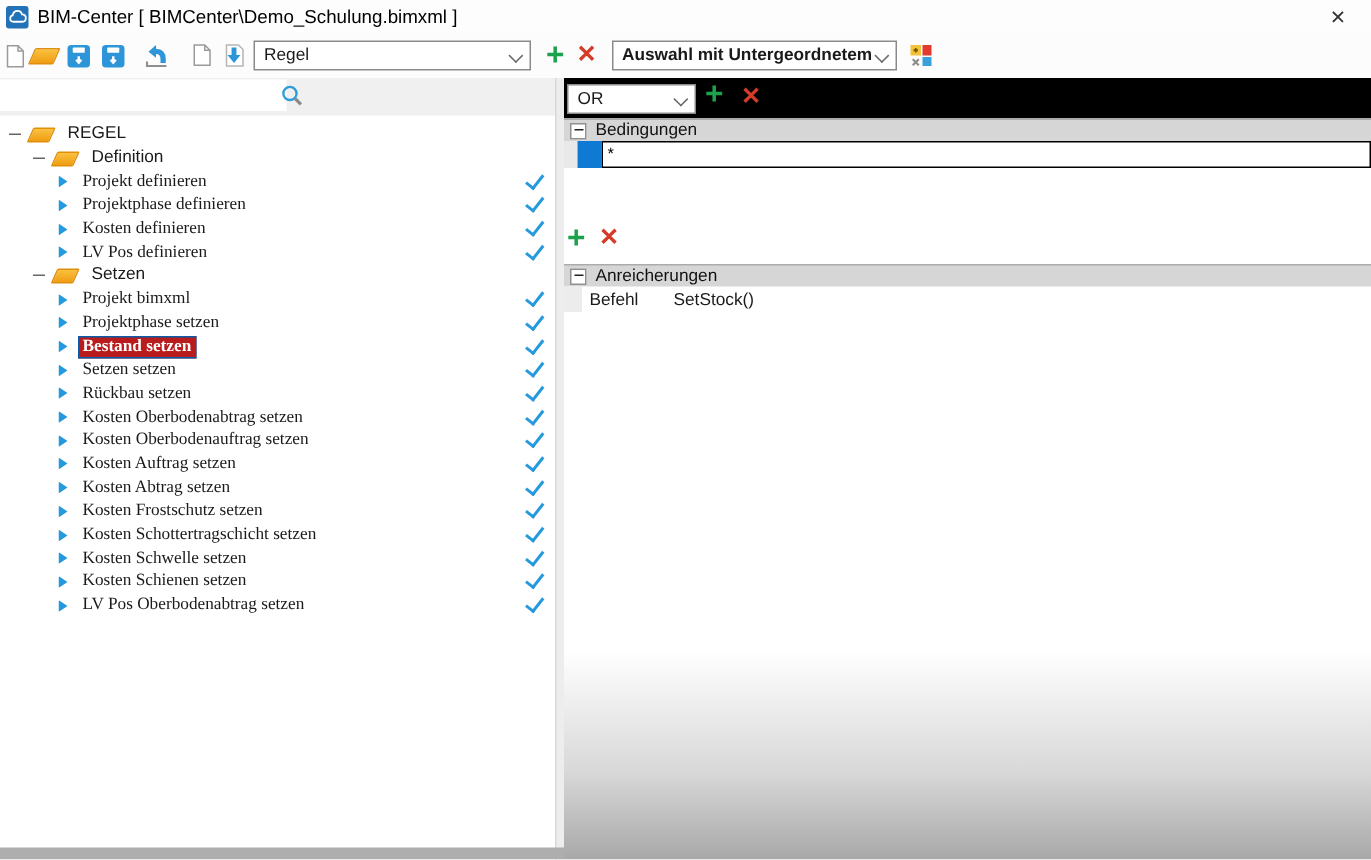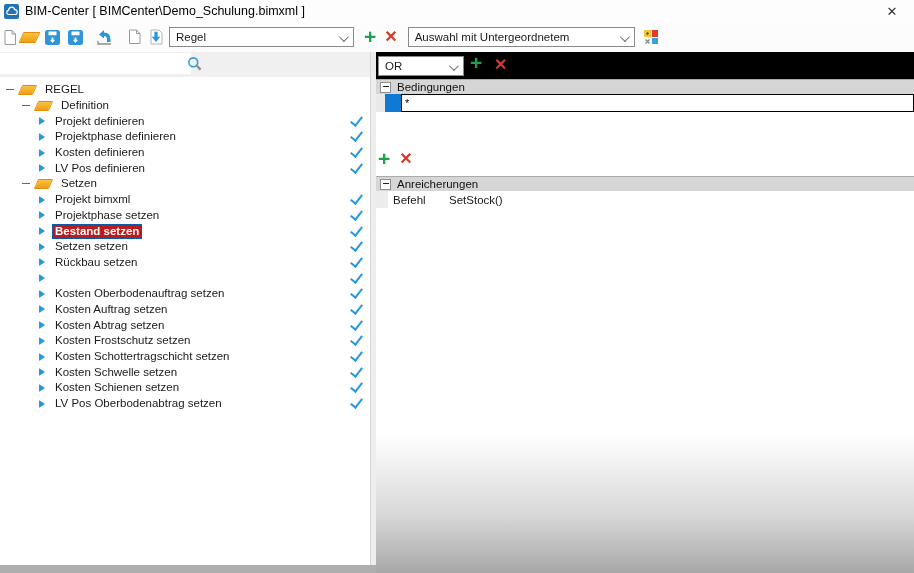--- a/index.html
+++ b/index.html
@@ -30,21 +30,21 @@
   .folder{width:15px;height:10px;background:linear-gradient(#fbc140,#ef9d13);
     transform:skewX(-24deg);border-radius:1px;border:1px solid #e08f0c;box-sizing:border-box;}
   
   #leftpanel{position:absolute;left:0;top:52px;width:370px;height:513px;background:#fff;}
   #searchstrip{position:absolute;left:0;top:0;width:370px;height:25px;background:#f0f0f0;}
   #searchinput{position:absolute;left:0;top:1px;width:183px;height:21px;border:none;outline:none;
     background:#fff;font-family:"Liberation Sans",sans-serif;font-size:11.5px;padding:0 4px;}
   #searchbtn{position:absolute;left:187px;top:4px;}
   #tree{position:absolute;left:0;top:30px;width:370px;}
   .trow{display:flex;align-items:center;height:15.7px;font-size:11.5px;}
-  .l0{padding-left:6px;} .l1{padding-left:22px;} .l2{padding-left:39px;}
+  .l0{padding-left:6px;} .l1{padding-left:22px;} .l2{padding-left:39px;font-family:Liberation Serif, serif;}
   .exp{width:8px;height:0;border-top:1.6px solid #666;margin-right:6px;flex:none;}
   .tri{width:0;height:0;border-left:6px solid #2599dd;border-top:4.5px solid transparent;
     border-bottom:4.5px solid transparent;margin-right:7px;flex:none;border-radius:1px;}
   .ficon{margin-right:7px;flex:none;}
   .tlabel{padding:0 3px;line-height:13px;white-space:nowrap;}
   .trow.selected .tlabel{background:#b91c1c;color:#fff;font-weight:bold;
     border:1px solid #0a5ca8;padding:0 2px;}
   .check{width:5px;height:10px;border-right:2.6px solid #2599dd;border-bottom:2.6px solid #2599dd;
     transform:rotate(38deg);margin-left:auto;margin-right:10px;margin-top:-3px;flex:none;}
   
@@ -138,21 +138,21 @@
         <path d="M3 1 h8 l3 3 v11 h-11 z" fill="#fff" stroke="#b5b5b5"></path>
         <path d="M9.5 2.5 v5.5 h3 l-4.8 6 -4.8 -6 h3 v-5.5 z" fill="#2e96d8" transform="scale(0.9) translate(1.2,0.5)"></path>
       </svg>
   </span>
   <span class="combo ml6" id="ruleTypeCombo" style="width:185px;">
     <span>Regel</span>
     <span class="chev"></span>
   </span>
   <span class="tbtn plusbtn ml10">+</span>
   <span class="tbtn xbtn ml8">✕</span>
-  <span class="combo ml10" style="width:227px;">
+  <span class="combo ml10" style="width:190px;font-weight:bold;">
     <span>Auswahl mit Untergeordnetem</span>
     <span class="chev"></span>
   </span>
   <span class="tbtn ml8">
     <svg width="16" height="16" viewBox="0 0 16 16">
       <rect x="1" y="1" width="7" height="7" fill="#f4c33b"></rect>
       <path d="M3 4.5 h3 M4.5 3 v3" stroke="#7a5a00" stroke-width="1.2"></path>
       <rect x="9" y="1" width="6" height="7" fill="#e23b2e"></rect>
       <path d="M2.5 10.5 l4 4 M6.5 10.5 l-4 4" stroke="#8a8a8a" stroke-width="1.4"></path>
       <rect x="9" y="9" width="6" height="6" fill="#3aa0dc"></rect>
@@ -227,20 +227,21 @@
       <span class="tlabel">Setzen setzen</span>
       <span class="check"></span>
     </div>
     <div class="trow l2">
       <span class="tri"></span>
       <span class="tlabel">Rückbau setzen</span>
       <span class="check"></span>
     </div>
     <div class="trow l2">
       <span class="tri"></span>
+      <span class="tlabel">Kosten Oberbodenabtrag setzen</span>
       <span class="check"></span>
     </div>
     <div class="trow l2">
       <span class="tri"></span>
       <span class="tlabel">Kosten Oberbodenauftrag setzen</span>
       <span class="check"></span>
     </div>
     <div class="trow l2">
       <span class="tri"></span>
       <span class="tlabel">Kosten Auftrag setzen</span>

